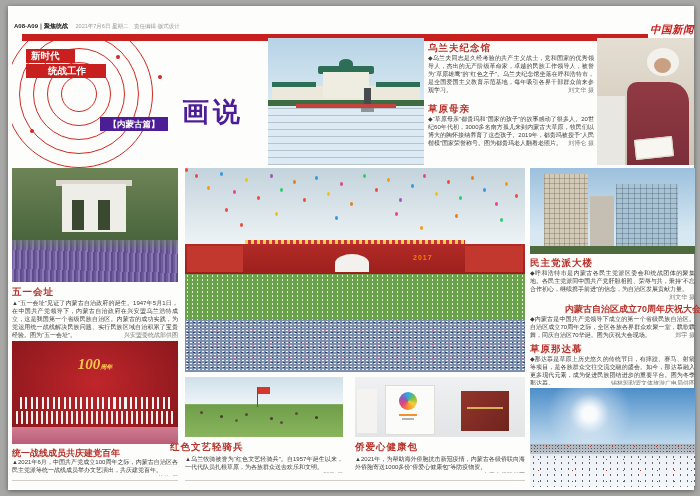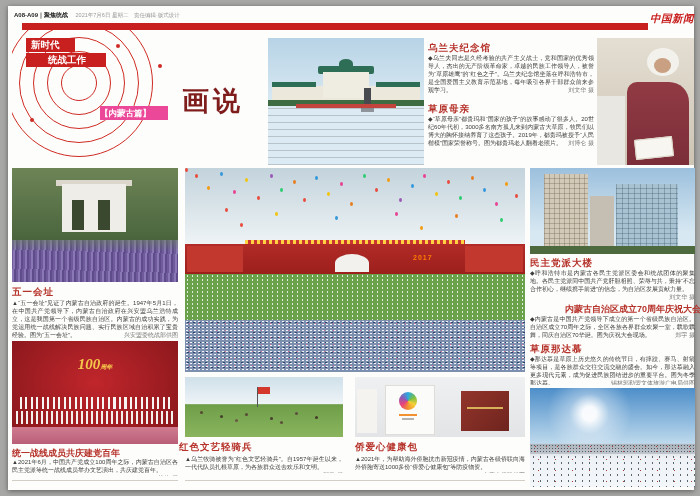--- a/index.html
+++ b/index.html
@@ -1,40 +1,40 @@
 <!DOCTYPE html>
 <html><head>
 <meta charset="utf-8">
 <style>
   html,body{margin:0;padding:0;}
   body{background:#9b9b9b;font-family:"Liberation Sans","DejaVu Sans",sans-serif;}
   .viewport{position:relative;width:700px;height:496px;background:#a7a7a5;overflow:hidden;}
   .sheet{position:absolute;left:8px;top:6px;width:686px;height:484px;background:#fdfdfb;box-shadow:0 1px 5px rgba(0,0,0,.45);}
-  .abs{position:absolute;}
+  .abs{position:absolute;margin-top:11px;}
   .hr{position:absolute;height:1px;background:#d2cdc5;}
 
   
   .meta{left:14px;top:11px;font-size:6px;color:#444;white-space:nowrap;}
   .meta .strong{font-weight:bold;color:#222;}
   .meta .light{color:#999;margin-left:6px;font-size:5.5px;}
   .masthead{left:646px;top:12px;width:48px;text-align:right;font-size:10.5px;font-weight:bold;color:#c8201f;font-family:"Liberation Serif",serif;font-style:italic;letter-spacing:.5px;}
   .redbar{left:22px;top:23px;width:626px;height:7px;background:#c8201f;}
 
   
   .banner{left:12px;top:30px;width:166px;height:136px;overflow:hidden;}
   .ring{position:absolute;border:1.5px solid #cf2b24;border-radius:50%;}
   .rdot{position:absolute;width:4px;height:4px;border-radius:50%;background:#cf2b24;}
   .bblock{position:absolute;background:#c8201f;color:#fff;font-weight:bold;}
   .bblock.l1{left:14px;top:8px;width:44px;height:14px;font-size:9.5px;line-height:14px;padding-left:5px;}
   .bblock.l2{left:14px;top:23px;width:58px;height:14px;font-size:9.5px;line-height:14px;padding-left:22px;}
   .bigxl{position:absolute;left:76px;top:34px;font-size:33px;font-weight:900;color:#141414;font-family:"Liberation Serif","DejaVu Serif",serif;letter-spacing:3px;}
-  .edblock{position:absolute;left:88px;top:76px;width:68px;height:14px;background:#ec4899;color:#fff;font-weight:bold;font-size:8.5px;line-height:14px;text-align:left;}
-
-  
-  .ptitle{left:182px;top:86px;width:88px;font-size:27px;font-weight:900;color:#7f1d1d;font-family:"Liberation Serif","DejaVu Serif",serif;line-height:31px;letter-spacing:4px;}
+  .edblock{position:absolute;left:88px;top:76px;width:68px;height:14px;background:#4c1d95;color:#fff;font-weight:bold;font-size:8.5px;line-height:14px;text-align:center;}
+
+  
+  .ptitle{left:182px;top:86px;width:88px;font-size:27px;font-weight:900;color:#4c1d95;font-family:"Liberation Serif","DejaVu Serif",serif;line-height:31px;letter-spacing:4px;}
 
   
   .sec-title{position:absolute;font-weight:bold;color:#b6332b;font-size:9.5px;letter-spacing:1px;white-space:nowrap;}
   .sec-title.long{font-size:9px;letter-spacing:0;}
   .body-text{position:absolute;font-size:6px;line-height:8px;color:#3c3c3c;text-align:justify;overflow:hidden;margin:0;}
   .body-text .bt{display:inline;}
   .credit{float:right;color:#777;margin-left:4px;}
 
   
   .photo{position:absolute;overflow:hidden;background:#ccc;}
@@ -252,21 +252,21 @@
   </div>
   <div class="photo p-qiao" style="left:355px;top:377px;width:170px;height:60px;">
     <div class="ph bagside"></div>
     <div class="ph bag"></div>
     <div class="ph logo"></div>
     <div class="ph logotxt1"></div>
     <div class="ph logotxt2"></div>
     <div class="ph redbox"></div>
     <div class="ph goldline"></div>
   </div>
-  <div class="sec-title" style="left:179px;top:441px;">红色文艺轻骑兵</div>
+  <div class="sec-title" style="left:170px;top:441px;">红色文艺轻骑兵</div>
   <p class="body-text" style="left:185px;top:455px;width:158px;height:18px;">
     <span class="bt">▲乌兰牧骑被誉为“红色文艺轻骑兵”。自1957年诞生以来，一代代队员扎根草原，为各族群众送去欢乐和文明。</span>
     <span class="credit">郭鹏 摄</span>
   </p>
   <div class="sec-title" style="left:355px;top:441px;">侨爱心健康包</div>
   <p class="body-text" style="left:355px;top:455px;width:170px;height:18px;">
     <span class="bt">▲2021年，为帮助海外侨胞抗击新冠疫情，内蒙古各级侨联向海外侨胞寄送1000多份“侨爱心健康包”等防疫物资。</span>
     <span class="credit">内蒙古侨联供图</span>
   </p>
 

